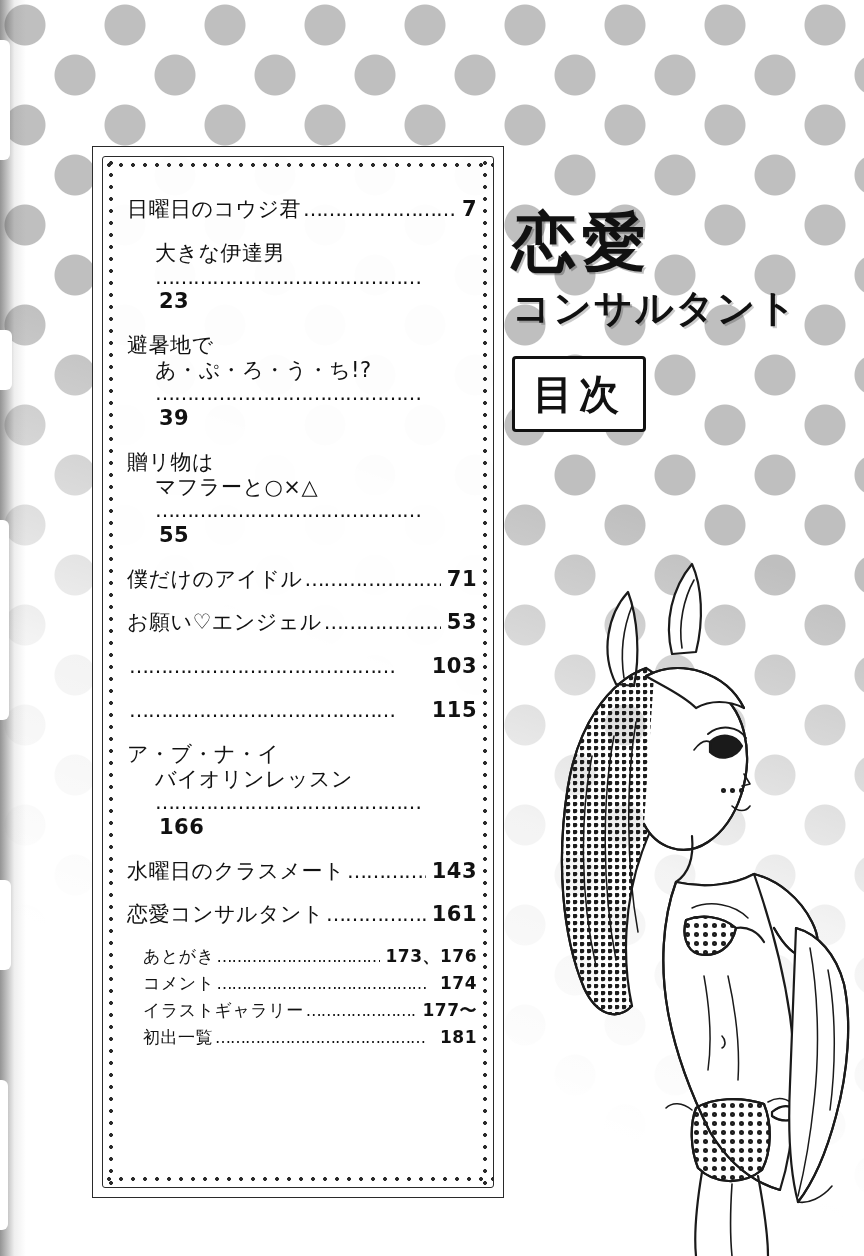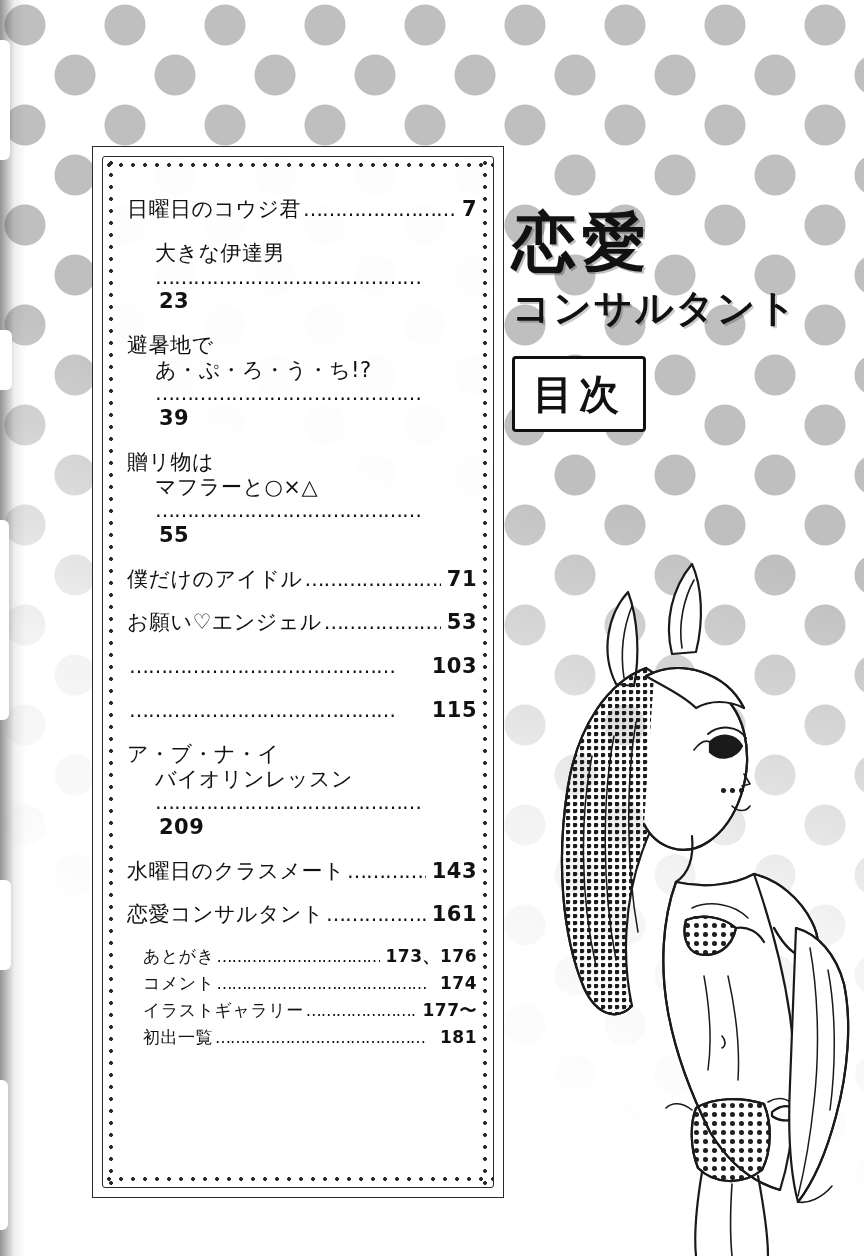--- a/index.html
+++ b/index.html
@@ -279,21 +279,21 @@
         </div>
       </div>
 
       <div class="toc-entry">
         <div class="toc-line">
           <span class="toc-title">ア・ブ・ナ・イ</span>
         </div>
         <div class="toc-line indent">
           <span class="toc-title">バイオリンレッスン</span>
           <span class="toc-leader">……………………………………</span>
-          <span class="toc-page">209</span>
+          <span class="toc-page">166</span>
         </div>
       </div>
 
       <div class="toc-entry">
         <div class="toc-line">
           <span class="toc-title">水曜日のクラスメート</span>
           <span class="toc-leader">……………………………………</span>
           <span class="toc-page">143</span>
         </div>
       </div>

